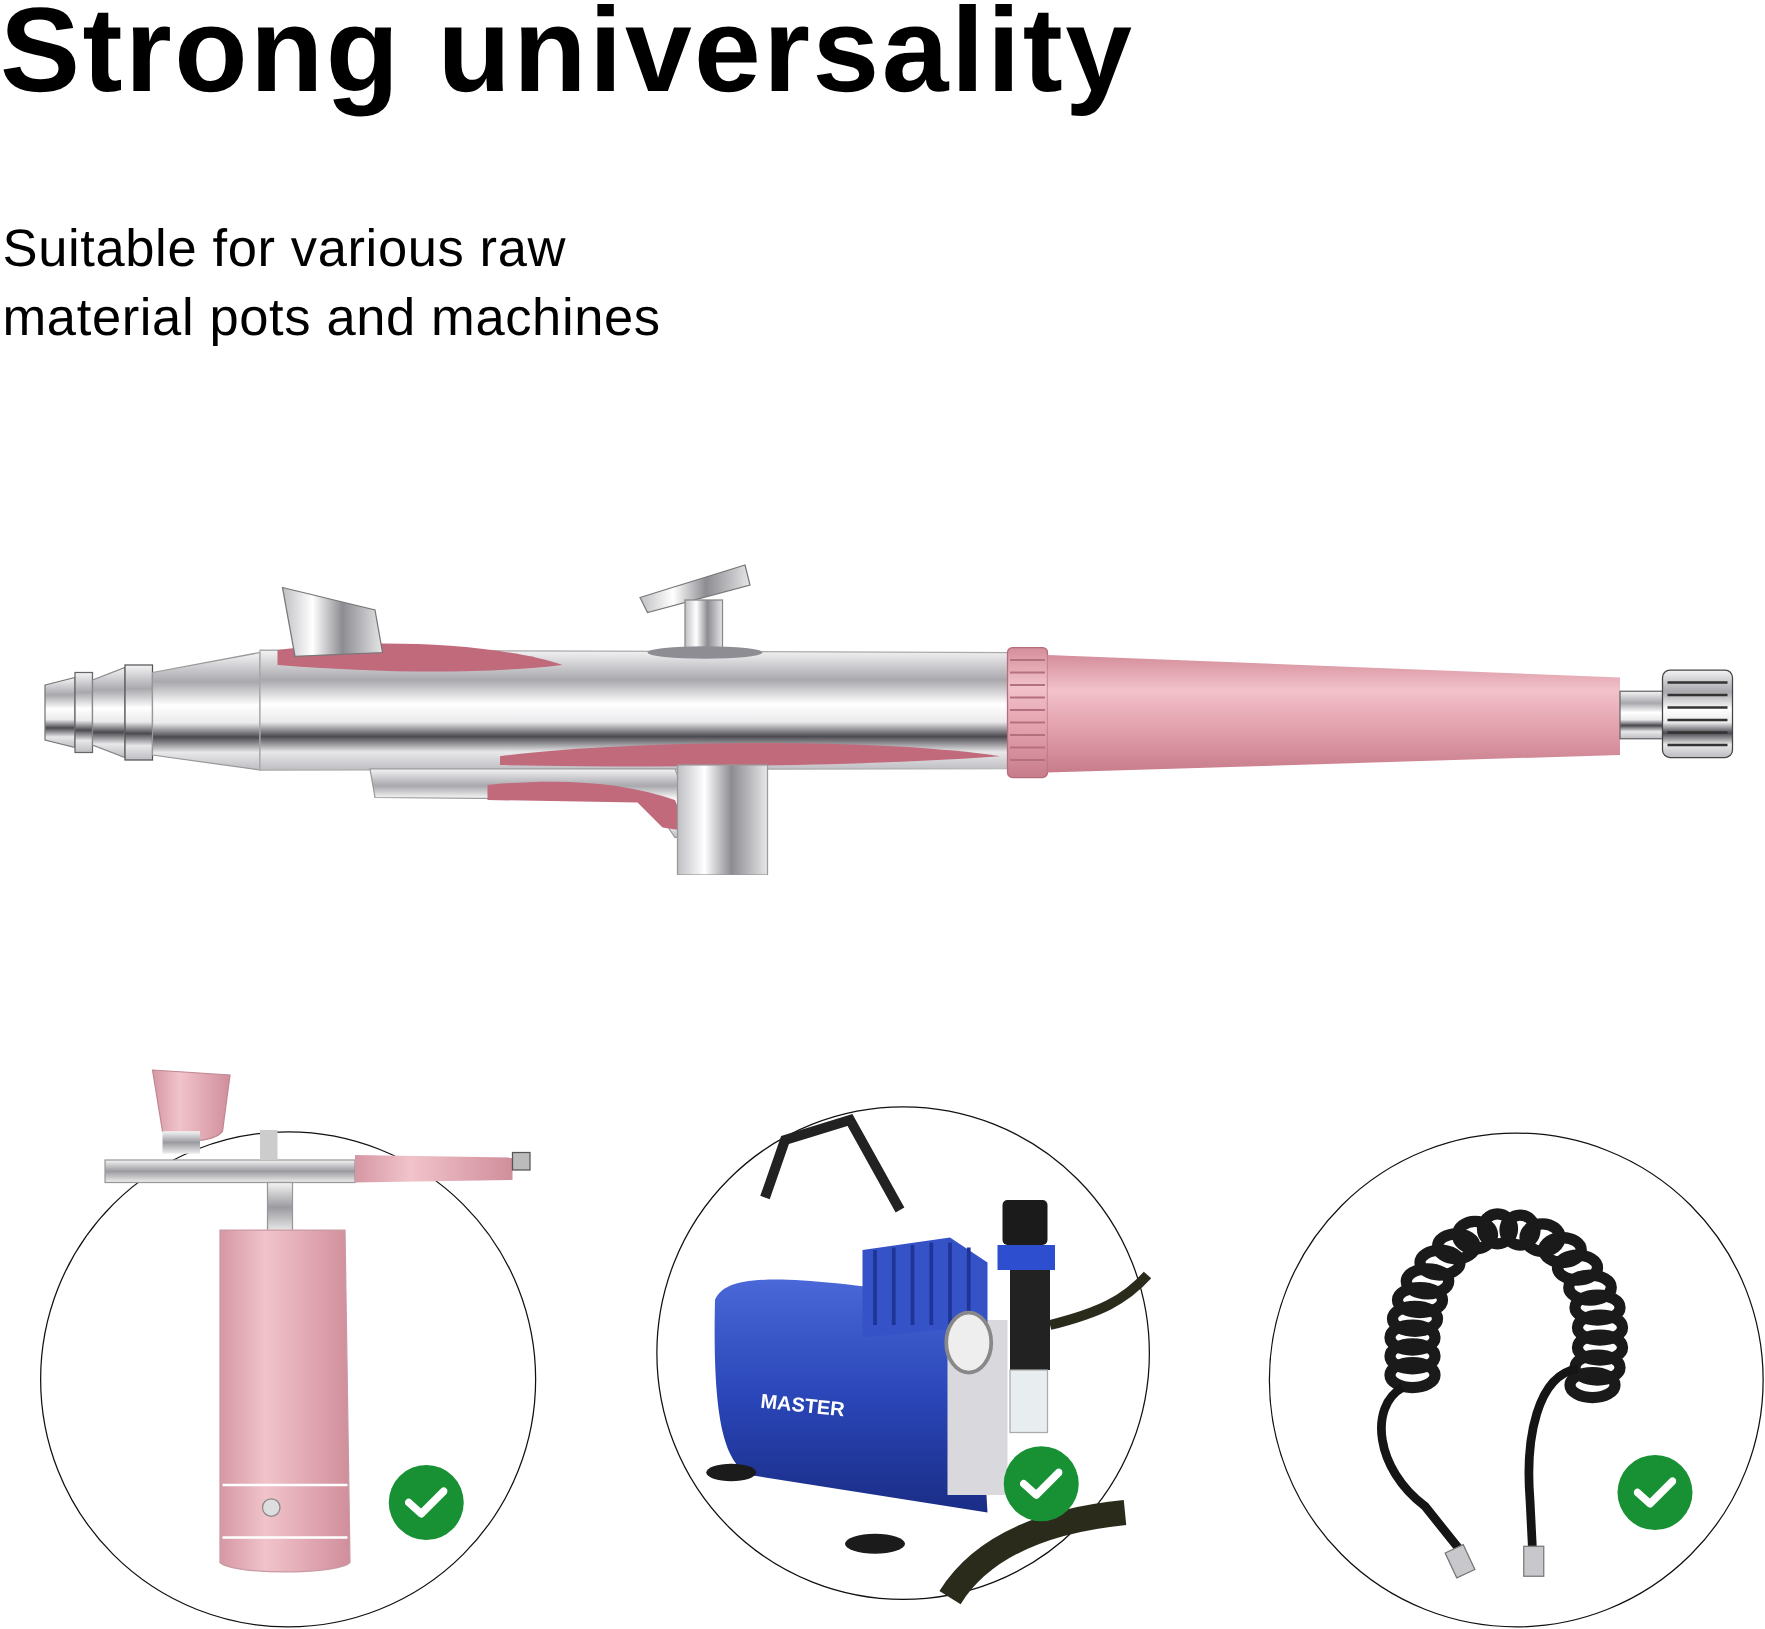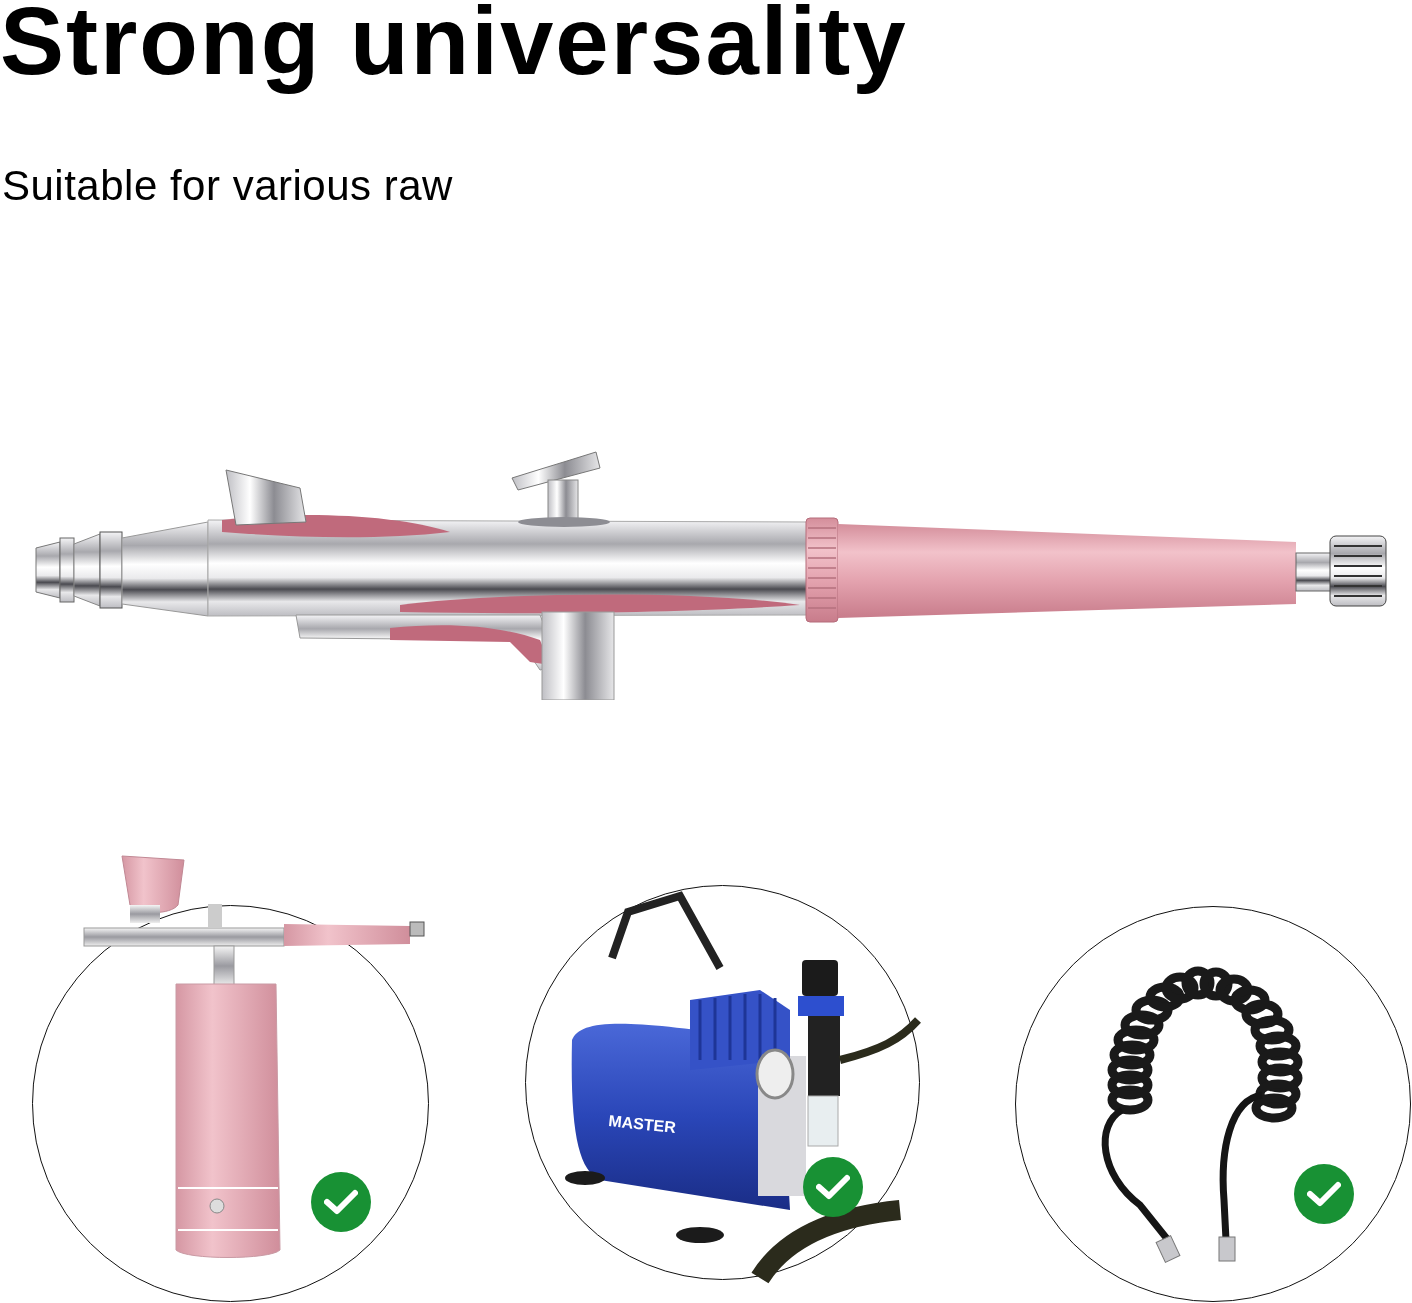--- a/index.html
+++ b/index.html
@@ -1,30 +1,31 @@
 <!DOCTYPE html>
 <html><head>
 <meta charset="utf-8">
 <style>
   html, body { margin: 0; padding: 0; background: #ffffff; }
   body { width: 1412px; height: 1303px; position: relative; overflow: hidden; font-family: "Liberation Sans", "DejaVu Sans", sans-serif; color: #000; }
   .title { position: absolute; left: 0; top: -14px; font-size: 96px; font-weight: 700; letter-spacing: 2px; line-height: 1.15; white-space: nowrap; }
-  .subtitle { position: absolute; left: 2px; top: 158px; font-size: 42px; font-weight: 400; line-height: 55px; letter-spacing: 0.5px; }
+  .subtitle { position: absolute; left: 2px; top: 171px; font-size: 42px; font-weight: 400; line-height: 55px; letter-spacing: 0.5px; }
   .subtitle div { white-space: nowrap; }
   .hero { position: absolute; left: 0; top: 440px; width: 1412px; height: 260px; }
   .circle { position: absolute; border: 1.5px solid #111; border-radius: 50%; background: #fff; overflow: visible; }
   .check { position: absolute; width: 60px; height: 60px; border-radius: 50%; background: #189134; display: flex; align-items: center; justify-content: center; }
   .item-svg { position: absolute; left: 0; top: 0; overflow: visible; }
 </style>
 </head>
 <body>
 
 <div class="title">Strong universality</div>
 <div class="subtitle">
   <div>Suitable for various raw</div>
+  <div>material pots and machines</div>
 </div>
 
 <svg class="hero" viewBox="0 440 1412 260" width="1412" height="260">
   <defs>
     <linearGradient id="chrome" x1="0" y1="0" x2="0" y2="1">
       <stop offset="0" stop-color="#f4f4f6"></stop>
       <stop offset="0.25" stop-color="#a8a8ad"></stop>
       <stop offset="0.45" stop-color="#ffffff"></stop>
       <stop offset="0.6" stop-color="#eaeaec"></stop>
       <stop offset="0.72" stop-color="#4a4a50"></stop>

